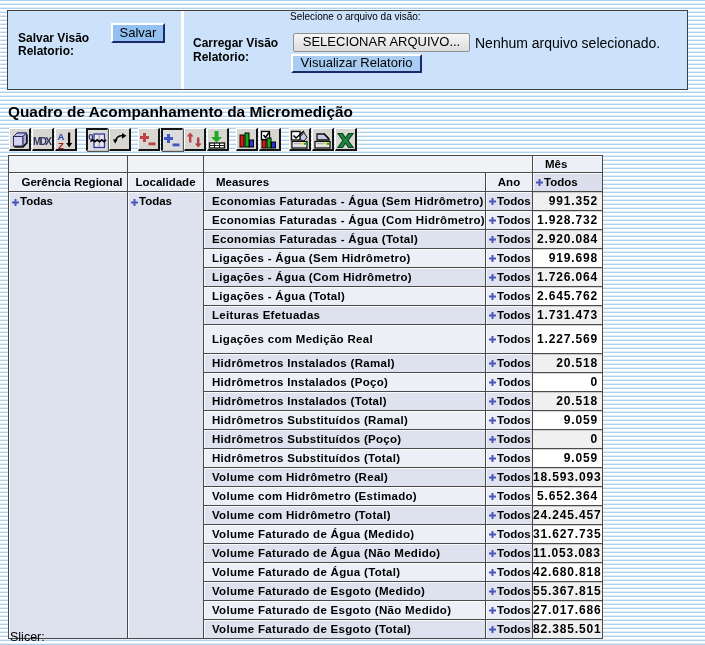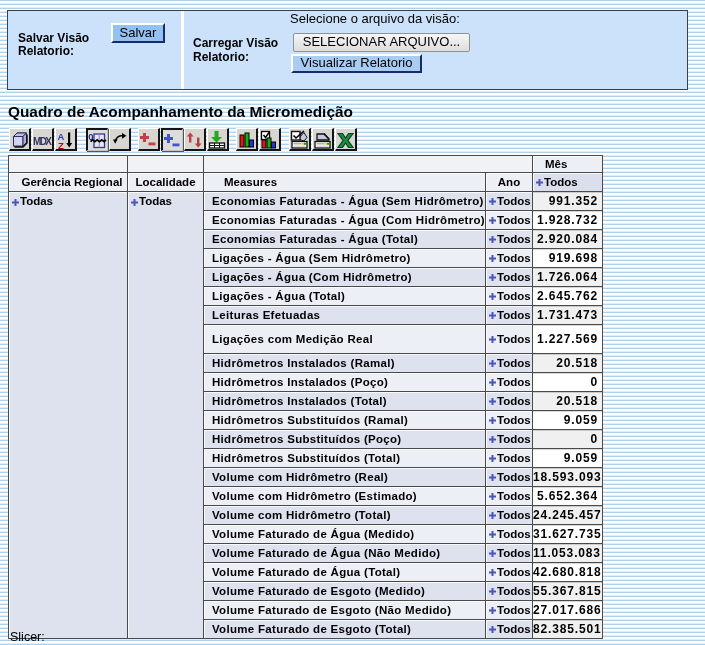--- a/index.html
+++ b/index.html
@@ -32,43 +32,44 @@
 .tb { position:absolute; width:22px; height:23px; top:128px; background:#d8d6d1;
   border:solid; border-width:1px 2px 2px 1px; border-color:#ffffff #141414 #141414 #ffffff; }
 .tb.pressed { border-width:2px 1px 1px 2px; border-color:#141414 #c4c4c4 #c4c4c4 #141414; background:#dcdcdc; box-shadow:1px 1px 0 #555555; }
 .tb svg { position:absolute; left:0px; top:1px; }
 .tb.pressed svg { left:0px; top:1px; }
 
 table.pivot { position:absolute; left:8px; top:155px; border-collapse:collapse; table-layout:fixed; width:594px; }
 .pivot td { border:1px solid #4a4a4a; font-size:11.5px; font-weight:bold; color:#000;
   overflow:hidden; white-space:nowrap; padding:0; }
 td.hdr   { background:#edeff6; text-align:center; box-shadow:inset 1px 1px 0 rgba(255,255,255,.8); }
-td.hdrL  { background:#edeff6; text-align:left; padding-left:20px; box-shadow:inset 1px 1px 0 rgba(255,255,255,.8); }
+td.hdrL  { background:#edeff6; text-align:left; padding-left:12px; box-shadow:inset 1px 1px 0 rgba(255,255,255,.8); }
 td.blank { background:#f1f2f6; }
 td.mes   { background:#edeff6; text-align:left; padding-left:12px; box-shadow:inset 1px 1px 0 rgba(255,255,255,.8); }
 td.todH  { background:#dbdeec; box-shadow:inset 1px 1px 0 rgba(255,255,255,.8); }
 td.rspan { background:#dee1ee; vertical-align:top; line-height:18px; box-shadow:inset 1px 1px 0 rgba(255,255,255,.8); }
 td.m0    { background:#dee1ee; padding-left:8px; font-size:11.5px; letter-spacing:0.3px; box-shadow:inset 1px 1px 0 rgba(255,255,255,.8); }
 td.m1    { background:#edeff7; padding-left:8px; font-size:11.5px; letter-spacing:0.3px; box-shadow:inset 1px 1px 0 rgba(255,255,255,.8); }
 td.t0    { background:#dee1ee; box-shadow:inset 1px 1px 0 rgba(255,255,255,.8); }
 td.t1    { background:#edeff7; box-shadow:inset 1px 1px 0 rgba(255,255,255,.8); }
 td.v0    { background:#f0f0f0; text-align:right; padding-right:4px; font-size:12px; letter-spacing:0.85px; box-shadow:inset 0 1px 0 #cccccc; }
 td.v1    { background:#ffffff; text-align:right; padding-right:4px; font-size:12px; letter-spacing:0.85px; box-shadow:inset 0 1px 0 #d8d8d8; }
 .plus { display:inline-block; vertical-align:-0.5px; margin:0 1px 0 3px; }
 .slicer { position:absolute; left:10px; top:630px; font-size:12.5px; color:#000; }
 </style>
 </head>
 <body>
 <div class="topbox">
   <div class="divider"></div>
   <div class="lbl" style="left:10px; top:20.5px;">Salvar Visão<br>Relatorio:</div>
   <div class="bluebtn" style="left:103px; top:12px; width:54px; height:20px; line-height:15px;">Salvar</div>
   <div class="lbl" style="left:185px; top:26px;">Carregar Visão<br>Relatorio:</div>
-  <div style="position:absolute; left:282px; top:0px; font-size:13px;">Selecione o arquivo da visão:</div>
+  <div style="position:absolute; left:282px; top:0px; font-size:10px;">Selecione o arquivo da visão:</div>
   <div class="filebtn">SELECIONAR ARQUIVO...</div>
+  <div style="position:absolute; left:467px; top:24px; font-size:14px;">Nenhum arquivo selecionado.</div>
   <div class="bluebtn" style="left:283px; top:43px; width:131px; height:19px; line-height:14px; background:#a9ccf3;">Visualizar Relatorio</div>
 </div>
 <div class="heading">Quadro de Acompanhamento da Micromedição</div>
 <div id="toolbar">
     <div class="tb" style="left: 9px;">
       <svg width="19" height="20" viewBox="0 0 19 20">
         <path d="M3.5 6.5l3.5-3.5h9.5v9.5L13 16H3.5z" fill="#c9c9e8" stroke="#2a2a66"></path>
         <path d="M3.5 6.5h9.5V16H3.5z" fill="#d4d4ee" stroke="#2a2a66"></path>
         <path d="M3.5 6.5l3.5-3.5h9.5L13 6.5z" fill="#bfbfe2" stroke="#2a2a66"></path>
         <path d="M13 6.5l3.5-3.5v9.5L13 16z" fill="#adadd6" stroke="#2a2a66"></path>

